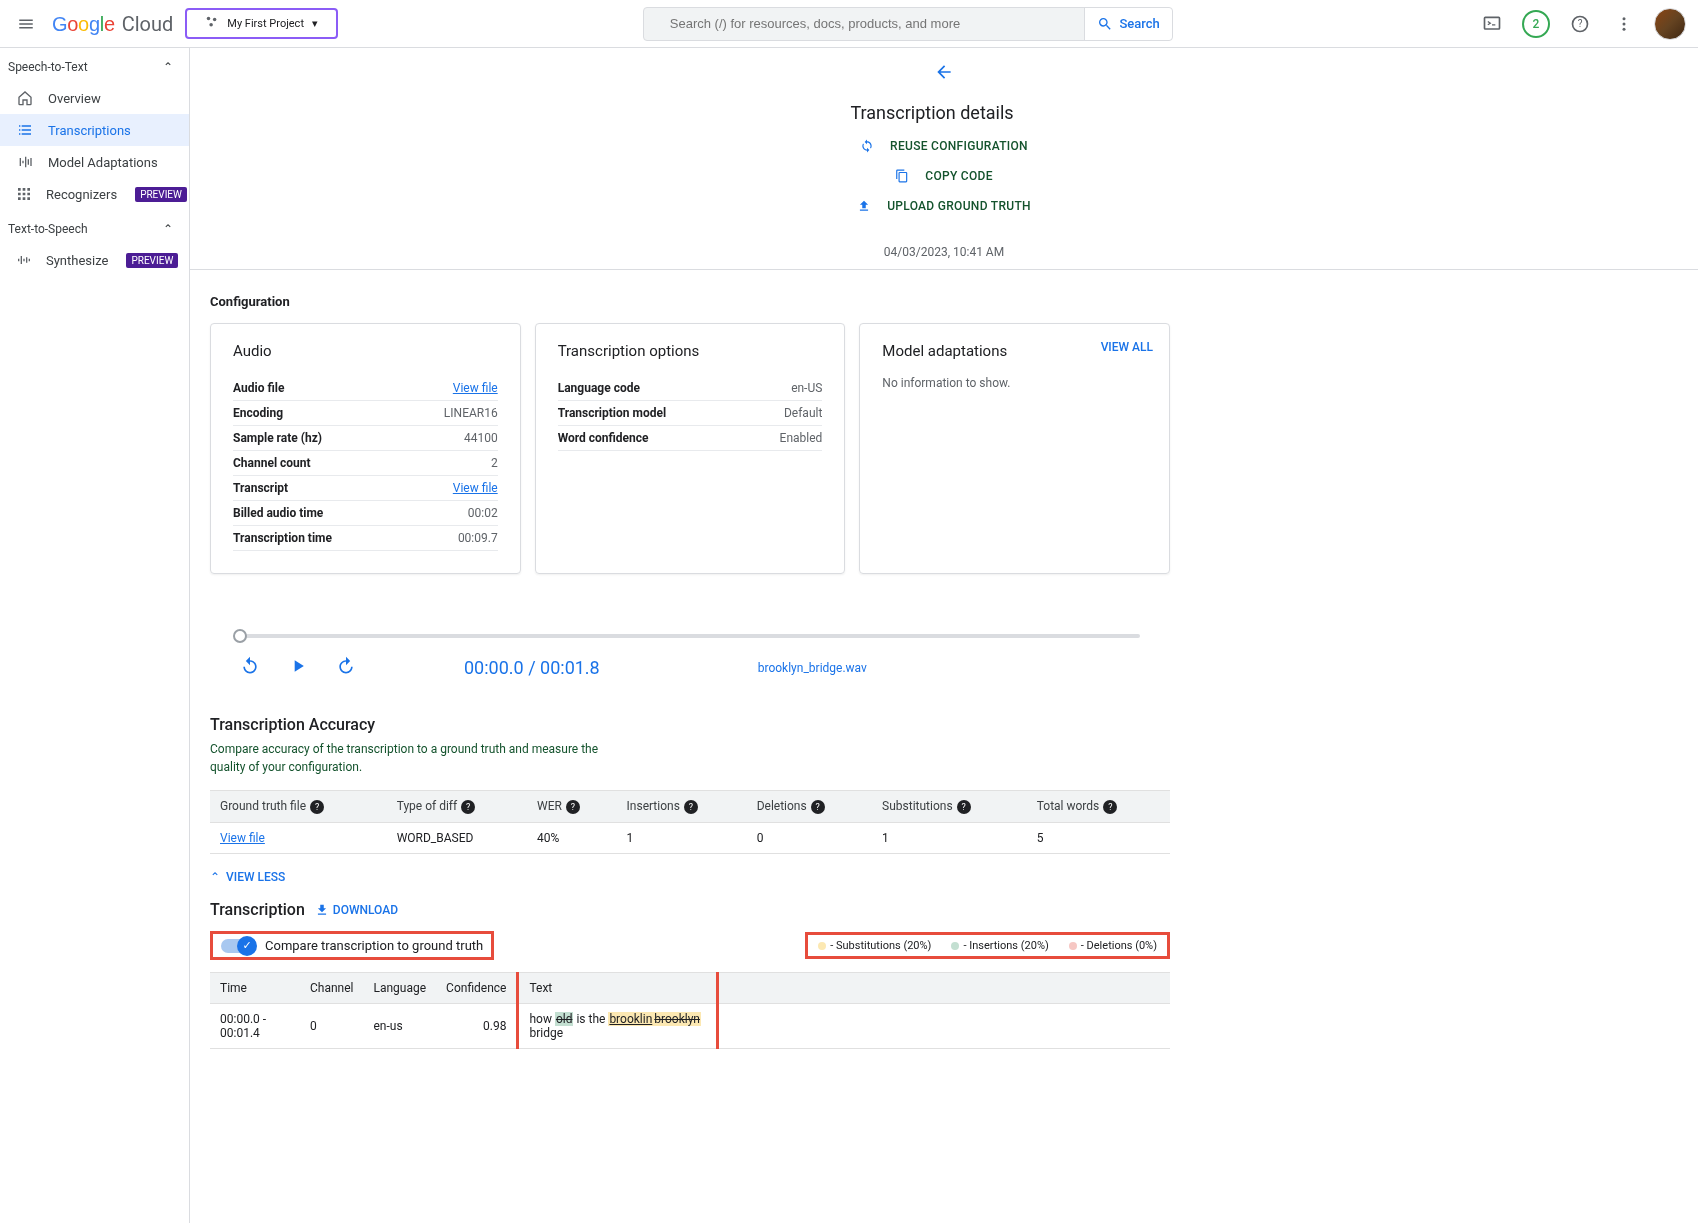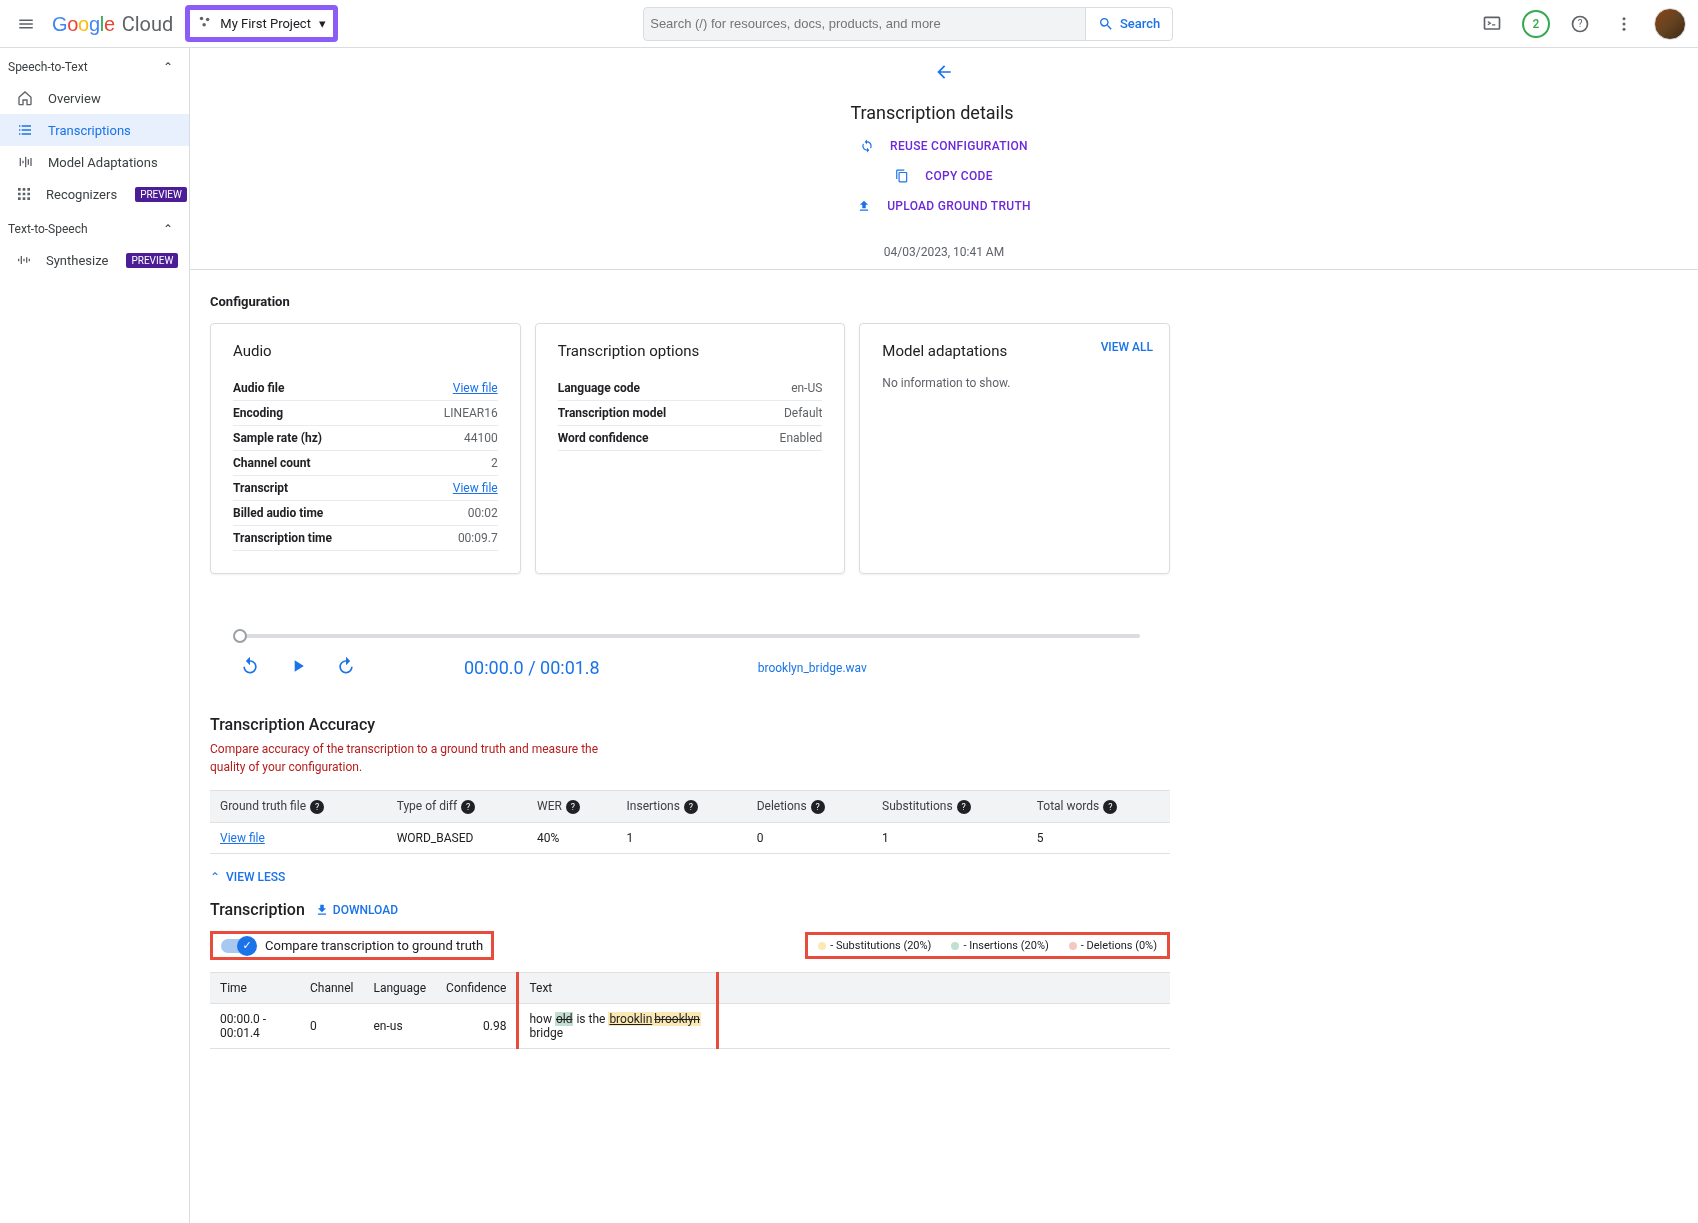--- a/index.html
+++ b/index.html
@@ -2,46 +2,46 @@
 <html><head>
 <meta charset="utf-8">
 <style>
 * { box-sizing: border-box; margin: 0; padding: 0; }
 body { font-family: Roboto, "Helvetica Neue", Arial, sans-serif; font-size: 13px; color: #202124; background: #fff; }
 .top-bar { display: flex; align-items: center; height: 48px; border-bottom: 1px solid #dadce0; padding: 0 12px; gap: 12px; }
 .hamburger-icon { width: 20px; height: 20px; cursor: pointer; display: inline-flex; align-items: center; justify-content: center; }
 .logo-text { font-size: 20px; font-family: "Product Sans", Arial, sans-serif; letter-spacing: -0.3px; }
 .g-blue{color:#4285F4;} .g-red{color:#EA4335;} .g-yel{color:#FBBC05;} .g-green{color:#34A853;}
 .cloud-text { color:#5f6368; font-size:20px; margin-left:2px; }
-.project-selector { display:flex; align-items:center; border:5px solid #8b5cf6; border-radius:4px; padding: 5px 8px; gap:8px; cursor:pointer; font-size:13px; }
+.project-selector { display:flex; align-items:center; border:2px solid #8b5cf6; border-radius:4px; padding: 5px 18px; gap:8px; cursor:pointer; font-size:11px; }
 .dots-icon svg { width:14px; height:14px; }
 .search-wrap { flex:1; display:flex; justify-content:center; }
 .search-box { display:flex; align-items:center; background:#f1f3f4; border:1px solid #dadce0; border-radius:4px; height:34px; width:530px; }
-.search-input { flex:1; border:none; background:transparent; padding:0 6px; font-size:13px; color:#5f6368; outline:none; }
+.search-input { flex:1; border:none; background:transparent; padding:0 26px; font-size:13px; color:#5f6368; outline:none; }
 .search-btn { display:flex; align-items:center; gap:6px; background:#fff; border-left:1px solid #dadce0; height:100%; padding:0 12px; color:#1a73e8; font-size:13px; border-top-right-radius:4px; border-bottom-right-radius:4px; font-weight:500; }
 .top-right { display:flex; align-items:center; gap:16px; }
 .icon-btn { display:inline-flex; align-items:center; justify-content:center; width:28px; height:28px; cursor:pointer; color:#5f6368; }
 .trial-badge { width:28px; height:28px; border:2px solid #34A853; border-radius:50%; display:flex; align-items:center; justify-content:center; color:#34A853; font-size:12px; font-weight:500; }
 .avatar { width:32px; height:32px; border-radius:50%; background:linear-gradient(135deg,#8b4513 0%,#654321 50%,#3e2612 100%); border:1px solid #dadce0; }
 
 .layout { display:flex; height: calc(100vh - 48px); }
 .sidebar { width:190px; border-right:1px solid #dadce0; overflow-y:auto; }
 .product-header { display:flex; align-items:center; gap:12px; padding: 12px 16px; border-bottom:1px solid #dadce0; font-size:18px; }
 .nav-section-title { display:flex; align-items:center; justify-content:space-between; padding:12px 16px 8px 8px; font-size:12px; color:#3c4043; }
 .nav-item { display:flex; align-items:center; gap:14px; padding: 8px 16px; font-size:13px; color:#3c4043; cursor:pointer; }
 .nav-item.active { background:#e8f0fe; color:#1a73e8; }
 .nav-item .nav-icon { width:18px; display:flex; justify-content:center; color:#5f6368; }
 .nav-item.active .nav-icon { color:#1a73e8; }
 .preview-badge { background:#4c1d95; color:#fff; font-size:10px; padding:2px 5px; border-radius:2px; margin-left:4px; }
 
 .main { flex:1; overflow-y:auto; }
 .page-header { display:flex; align-items:center; padding:10px 18px; border-bottom:1px solid #dadce0; gap:16px;flex-direction:column; }
 .back-arrow { color:#1a73e8; cursor:pointer; }
 .page-title { font-size:18px; margin-right:24px; }
-.header-action { display:flex; align-items:flex-start; gap:16px; color:#6d28d9; font-size:12px; font-weight:500; cursor:pointer; letter-spacing:0.3px; }
+.header-action { display:flex; align-items:flex-start; gap:16px; color:#14532d; font-size:12px; font-weight:500; cursor:pointer; letter-spacing:0.3px; }
 .header-spacer { flex:1; }
 .timestamp { font-size:12px; color:#5f6368; }
 
 .content { padding:24px 20px 24px 20px; max-width: 1000px; }
 .section-title { font-size:13px; font-weight:700; margin-bottom:14px; }
 .cards-row { display:flex; gap:14px; margin-bottom:30px; }
 .card { flex:1; border:1px solid #dadce0; border-radius:4px; padding:18px 22px 22px 22px; min-height:200px; position:relative; box-shadow: 0 1px 2px rgba(60,64,67,0.08); }
 .card-title { font-size:15px; margin-bottom:16px; }
 .card-view-all { position:absolute; top:16px; right:16px; color:#1a73e8; font-size:12px; font-weight:500; cursor:pointer; }
 .kv-row { display:flex; justify-content:space-between; font-size:12px; padding:5px 0; border-bottom:1px solid #e8eaed; }
@@ -52,21 +52,21 @@
 
 .player { padding:10px 30px 10px 30px; }
 .slider-track { position:relative; height:4px; background:#dadce0; border-radius:2px; margin:20px 0 18px 0; }
 .slider-thumb { position:absolute; left:0; top:50%; transform:translate(-50%,-50%); width:14px; height:14px; background:#fff; border:2px solid #9aa0a6; border-radius:50%; cursor:pointer; }
 .player-controls { display:flex; align-items:center; gap:28px; }
 .pcontrol { color:#1a73e8; cursor:pointer; }
 .player-time { font-size:18px; color:#1a73e8; margin-left:80px; }
 .player-file { font-size:12px; color:#1a73e8; margin-left:130px; }
 
 .subsection-title { font-size:16px; font-weight:500; margin:26px 0 6px 0; }
-.subsection-desc { font-size:12px; color:#b91c1c; max-width:400px; line-height:1.5; margin-bottom:14px; }
+.subsection-desc { font-size:12px; color:#14532d; max-width:400px; line-height:1.5; margin-bottom:14px; }
 
 .acc-table { width:100%; border-collapse:collapse; font-size:12px; }
 .acc-table th { text-align:left; padding:8px 10px; background:#f1f3f4; font-weight:400; color:#3c4043; border-top:1px solid #e0e0e0; border-bottom:1px solid #e0e0e0; }
 .acc-table td { padding:8px 10px; border-bottom:1px solid #e0e0e0; }
 .help-icon { display:inline-flex; width:14px; height:14px; background:#202124; color:#fff; border-radius:50%; align-items:center; justify-content:center; font-size:9px; margin-left:4px; }
 .view-less { display:flex; align-items:center; gap:6px; color:#1a73e8; font-size:12px; font-weight:500; margin:16px 0; cursor:pointer; }
 
 .trans-header { display:flex; align-items:center; gap:10px; }
 .download-link { display:flex; align-items:center; gap:4px; color:#1a73e8; font-size:12px; font-weight:500; cursor:pointer; }
 

